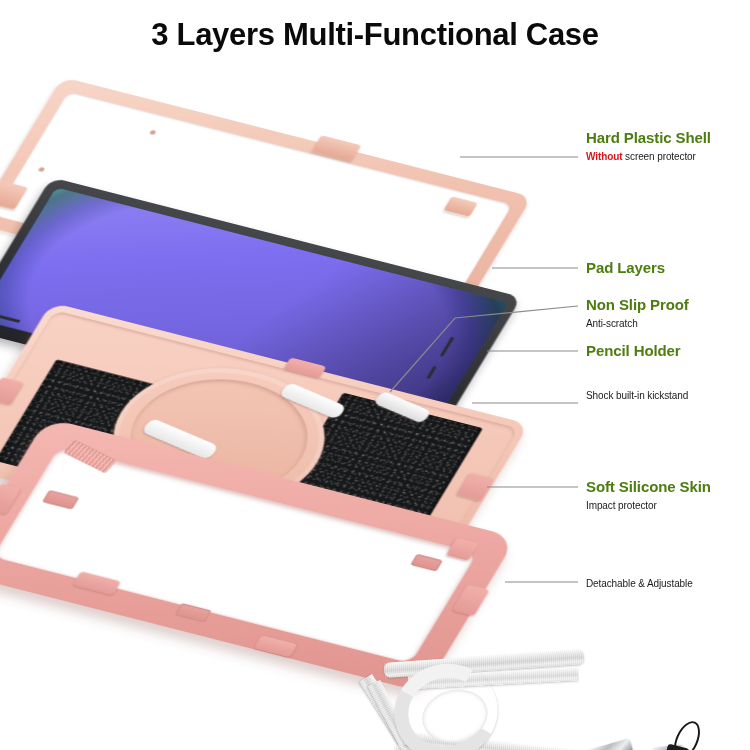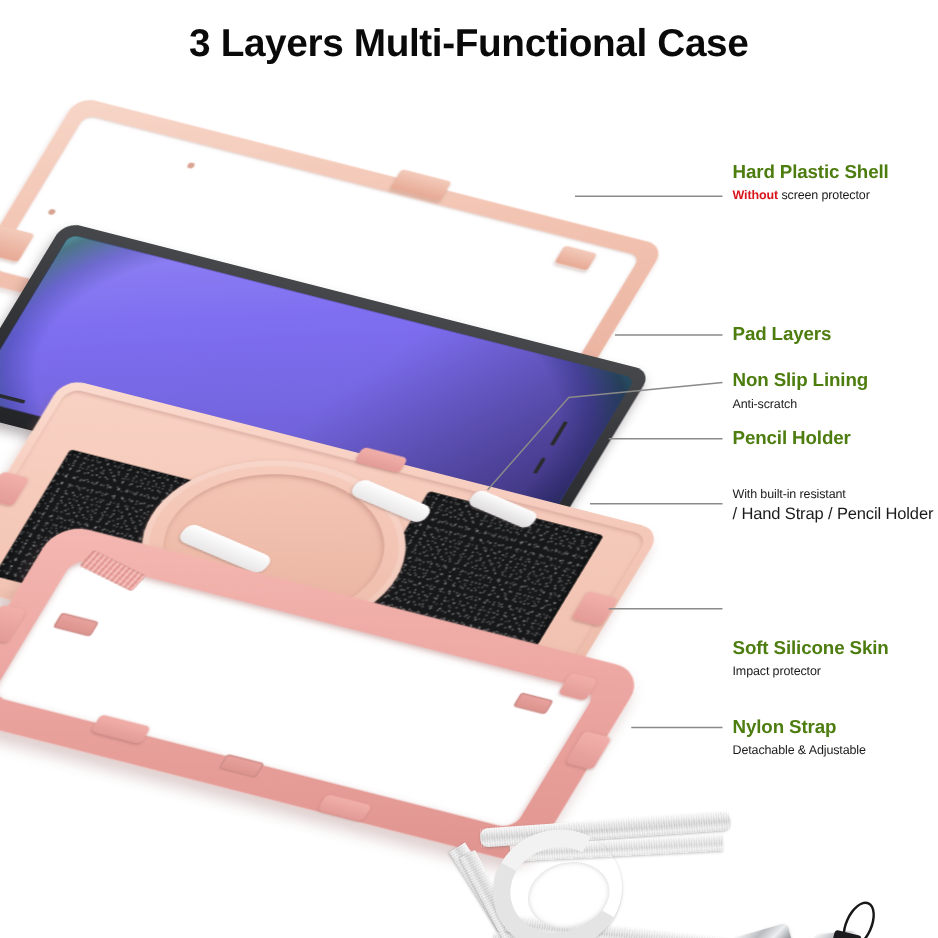--- a/index.html
+++ b/index.html
@@ -332,36 +332,34 @@
   <div class="anno" style="left:586px; top:129px;">
     <div class="anno-title">Hard Plastic Shell</div>
     <div class="anno-sub"><span class="red">Without</span><span> screen protector</span></div>
   </div>
 
   <div class="anno" style="left:586px; top:259px;">
     <div class="anno-title">Pad Layers</div>
   </div>
 
   <div class="anno" style="left:586px; top:296px;">
-    <div class="anno-title">Non Slip Lining</div>
+    <div class="anno-title">Non Slip Proof</div>
     <div class="anno-sub">Anti-scratch</div>
   </div>
 
   <div class="anno" style="left:586px; top:342px;">
     <div class="anno-title">Pencil Holder</div>
   </div>
 
   <div class="anno" style="left:586px; top:385px;">
-    <div class="anno-sub">With built-in resistant</div>
-    <div class="anno-sub2">/ Hand Strap / Pencil Holder</div>
-  </div>
-
-  <div class="anno" style="left:586px; top:478px;margin-top:32px;">
+    <div class="anno-sub">Shock built-in kickstand</div>
+  </div>
+
+  <div class="anno" style="left:586px; top:478px;">
     <div class="anno-title">Soft Silicone Skin</div>
     <div class="anno-sub">Impact protector</div>
   </div>
 
   <div class="anno" style="left:586px; top:573px;">
-    <div class="anno-title">Nylon Strap</div>
     <div class="anno-sub">Detachable &amp; Adjustable</div>
   </div>
 
 </div>
 
 </body></html>

